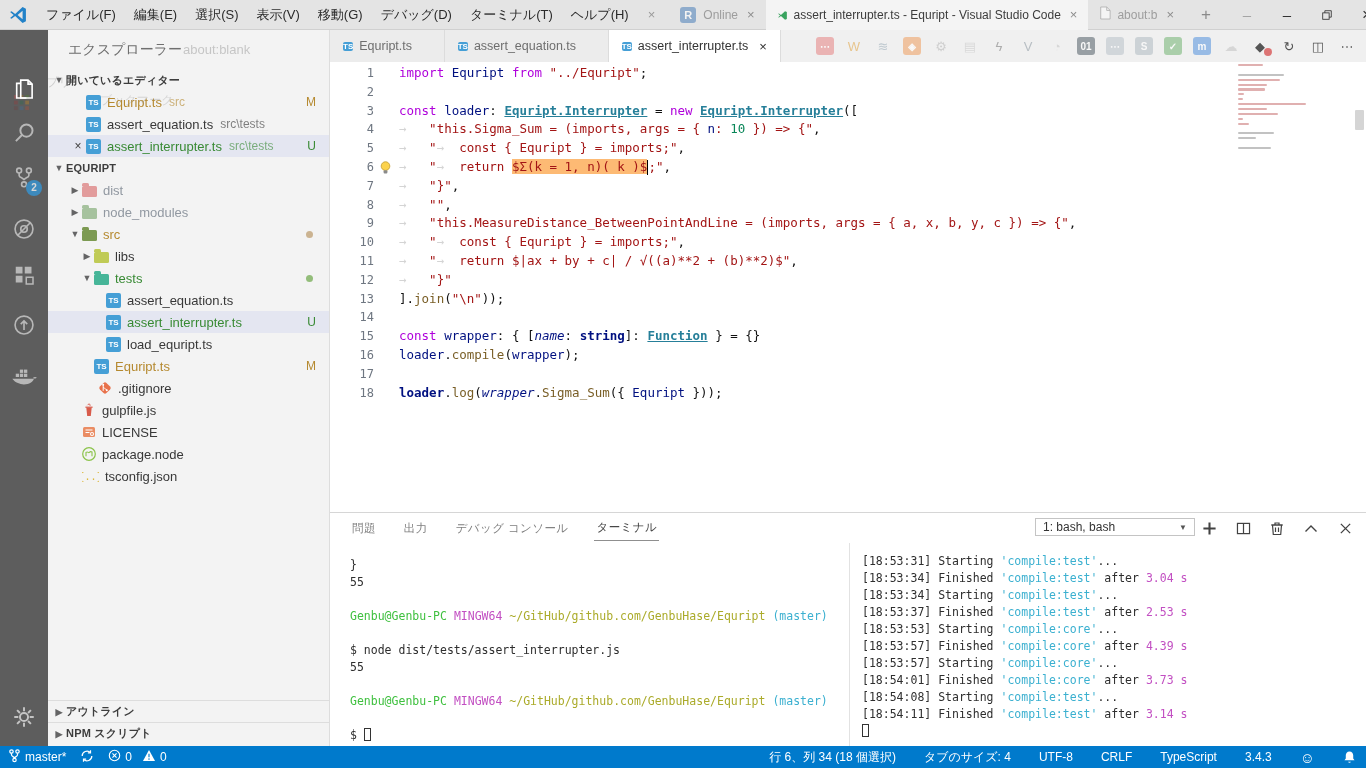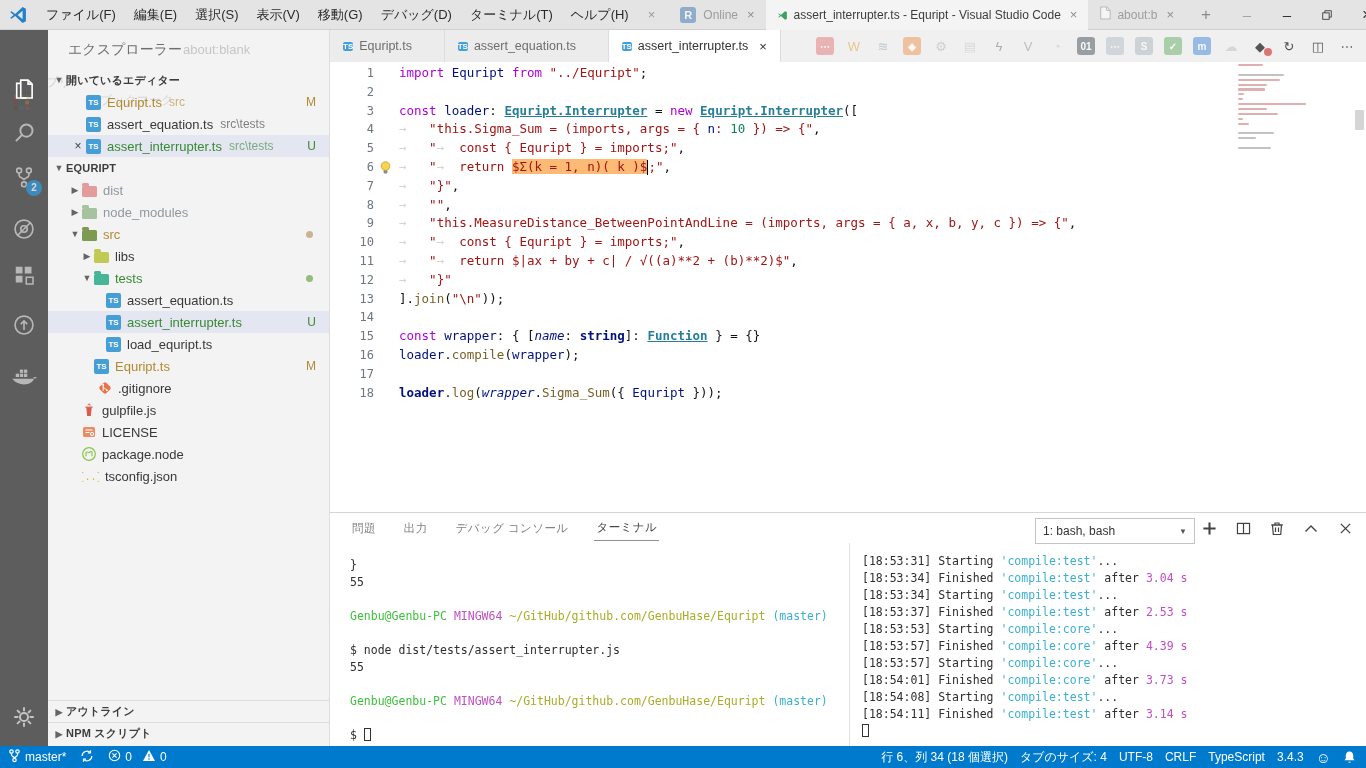--- a/index.html
+++ b/index.html
@@ -117,21 +117,21 @@
 
   
   .panel { position:fixed; left:330px; top:512px; width:1036px; height:234px;
     background:#fff; border-top:1px solid #d6d6d6; z-index:15; }
   .panel-tabs { height:29px; display:flex; align-items:center; padding-left:20px; }
   .ptab { margin-right:24px; font-size:11.5px; color:#7f7f7f; letter-spacing:.4px;
     padding:6px 2px 5px; }
   .ptab.active { color:#424242; border-bottom:1px solid #8f8f8f; }
   .pdrop { position:absolute; left:705px; top:5px; width:160px; height:18px;
     border:1px solid #c4c4c4; background:#fff; font-size:12px; color:#333;
-    display:flex; align-items:center; padding:12px 7px; }
+    display:flex; align-items:center; padding:4px 7px; }
   .pdrop .caret { margin-left:auto; font-size:8px; color:#555; }
   .p-icons { position:absolute; right:10px; top:3px; display:flex; align-items:center; gap:12px;}
   .p-icons .pic { width:22px; height:24px; display:flex; align-items:center;
     justify-content:center; color:#424242; font-size:16px; }
   .term { position:absolute; left:0; top:30px; right:0; bottom:0;
     font-family:"DejaVu Sans Mono", monospace; font-size:11.5px; color:#2e2e2e; }
   .term-left { position:absolute; left:20px; top:14px; }
   .term-right { position:absolute; left:532px; top:10px; }
   .term-div { position:absolute; left:519px; top:0; bottom:0; width:1px; background:#e2e2e2; }
   .tl { height:17px; line-height:17px; white-space:pre; }
@@ -141,21 +141,21 @@
   .t-tc { color:#3bb0d0; }
   .t-td { color:#2e2e2e; }
   .tcur { display:inline-block; width:7px; height:13px; border:1px solid #333;
     vertical-align:middle; margin-bottom:2px;}
 
   
   .statusbar { position:fixed; left:0; bottom:0; width:1366px; height:22px;
     background:#007acc; color:#fff; display:flex; align-items:center; z-index:60;
     font-size:12px; padding:0 10px 0 8px; }
   .sb-item { display:flex; align-items:center; gap:4px; margin-right:14px; white-space:nowrap;}
-  .sb-right { margin-left:auto; display:flex; align-items:center; gap:12px; }
+  .sb-right { margin-left:auto; display:flex; align-items:center; gap:28px; }
   .sb-right .sb-item { margin-right:0; }
   .smiley { font-size:15px; line-height:1; }
 </style>
 </head>
 <body>
 
 <div class="titlebar">
   <span class="tb-logo"><svg width="20" height="20" viewBox="0 0 24 24">
         <path fill="#2282c8" d="M17.5 2.5 8.6 10.7 4.3 7.4 2.5 8.3l4.3 3.7-4.3 3.7 1.8.9 4.3-3.3 8.9 8.2 4-1.9V4.4zM17.5 7v10l-6-5z"></path>
       </svg></span>

